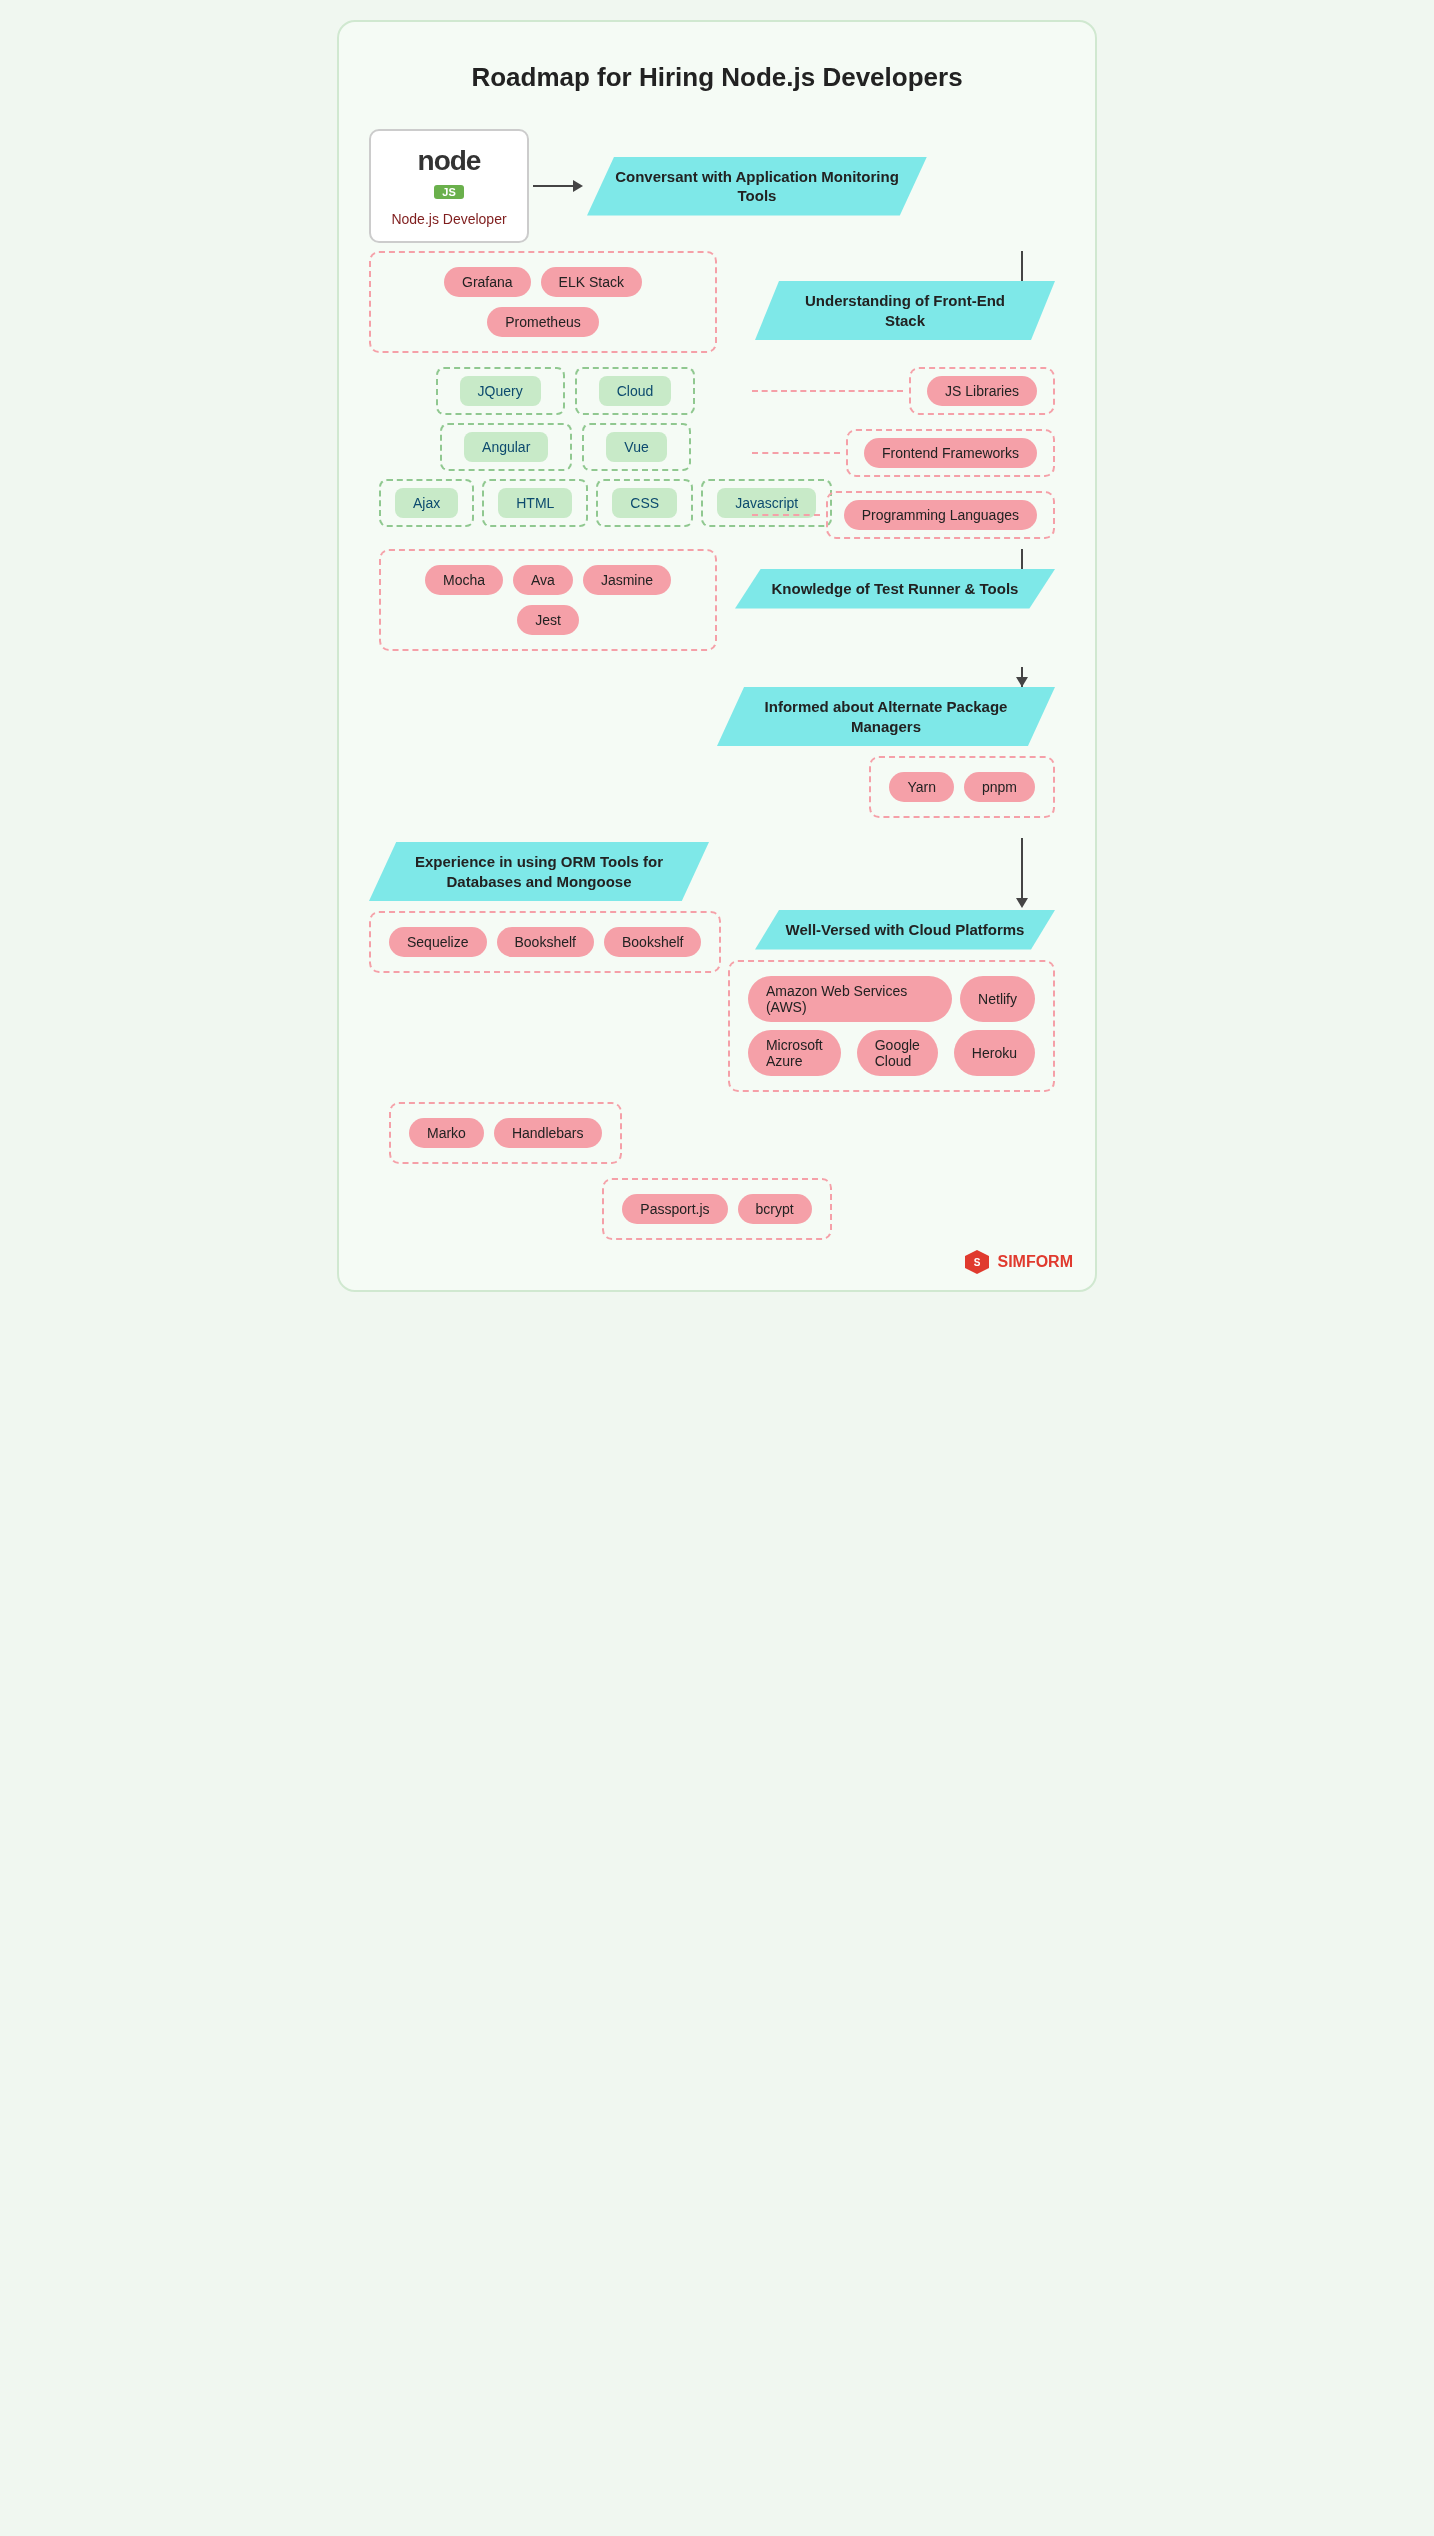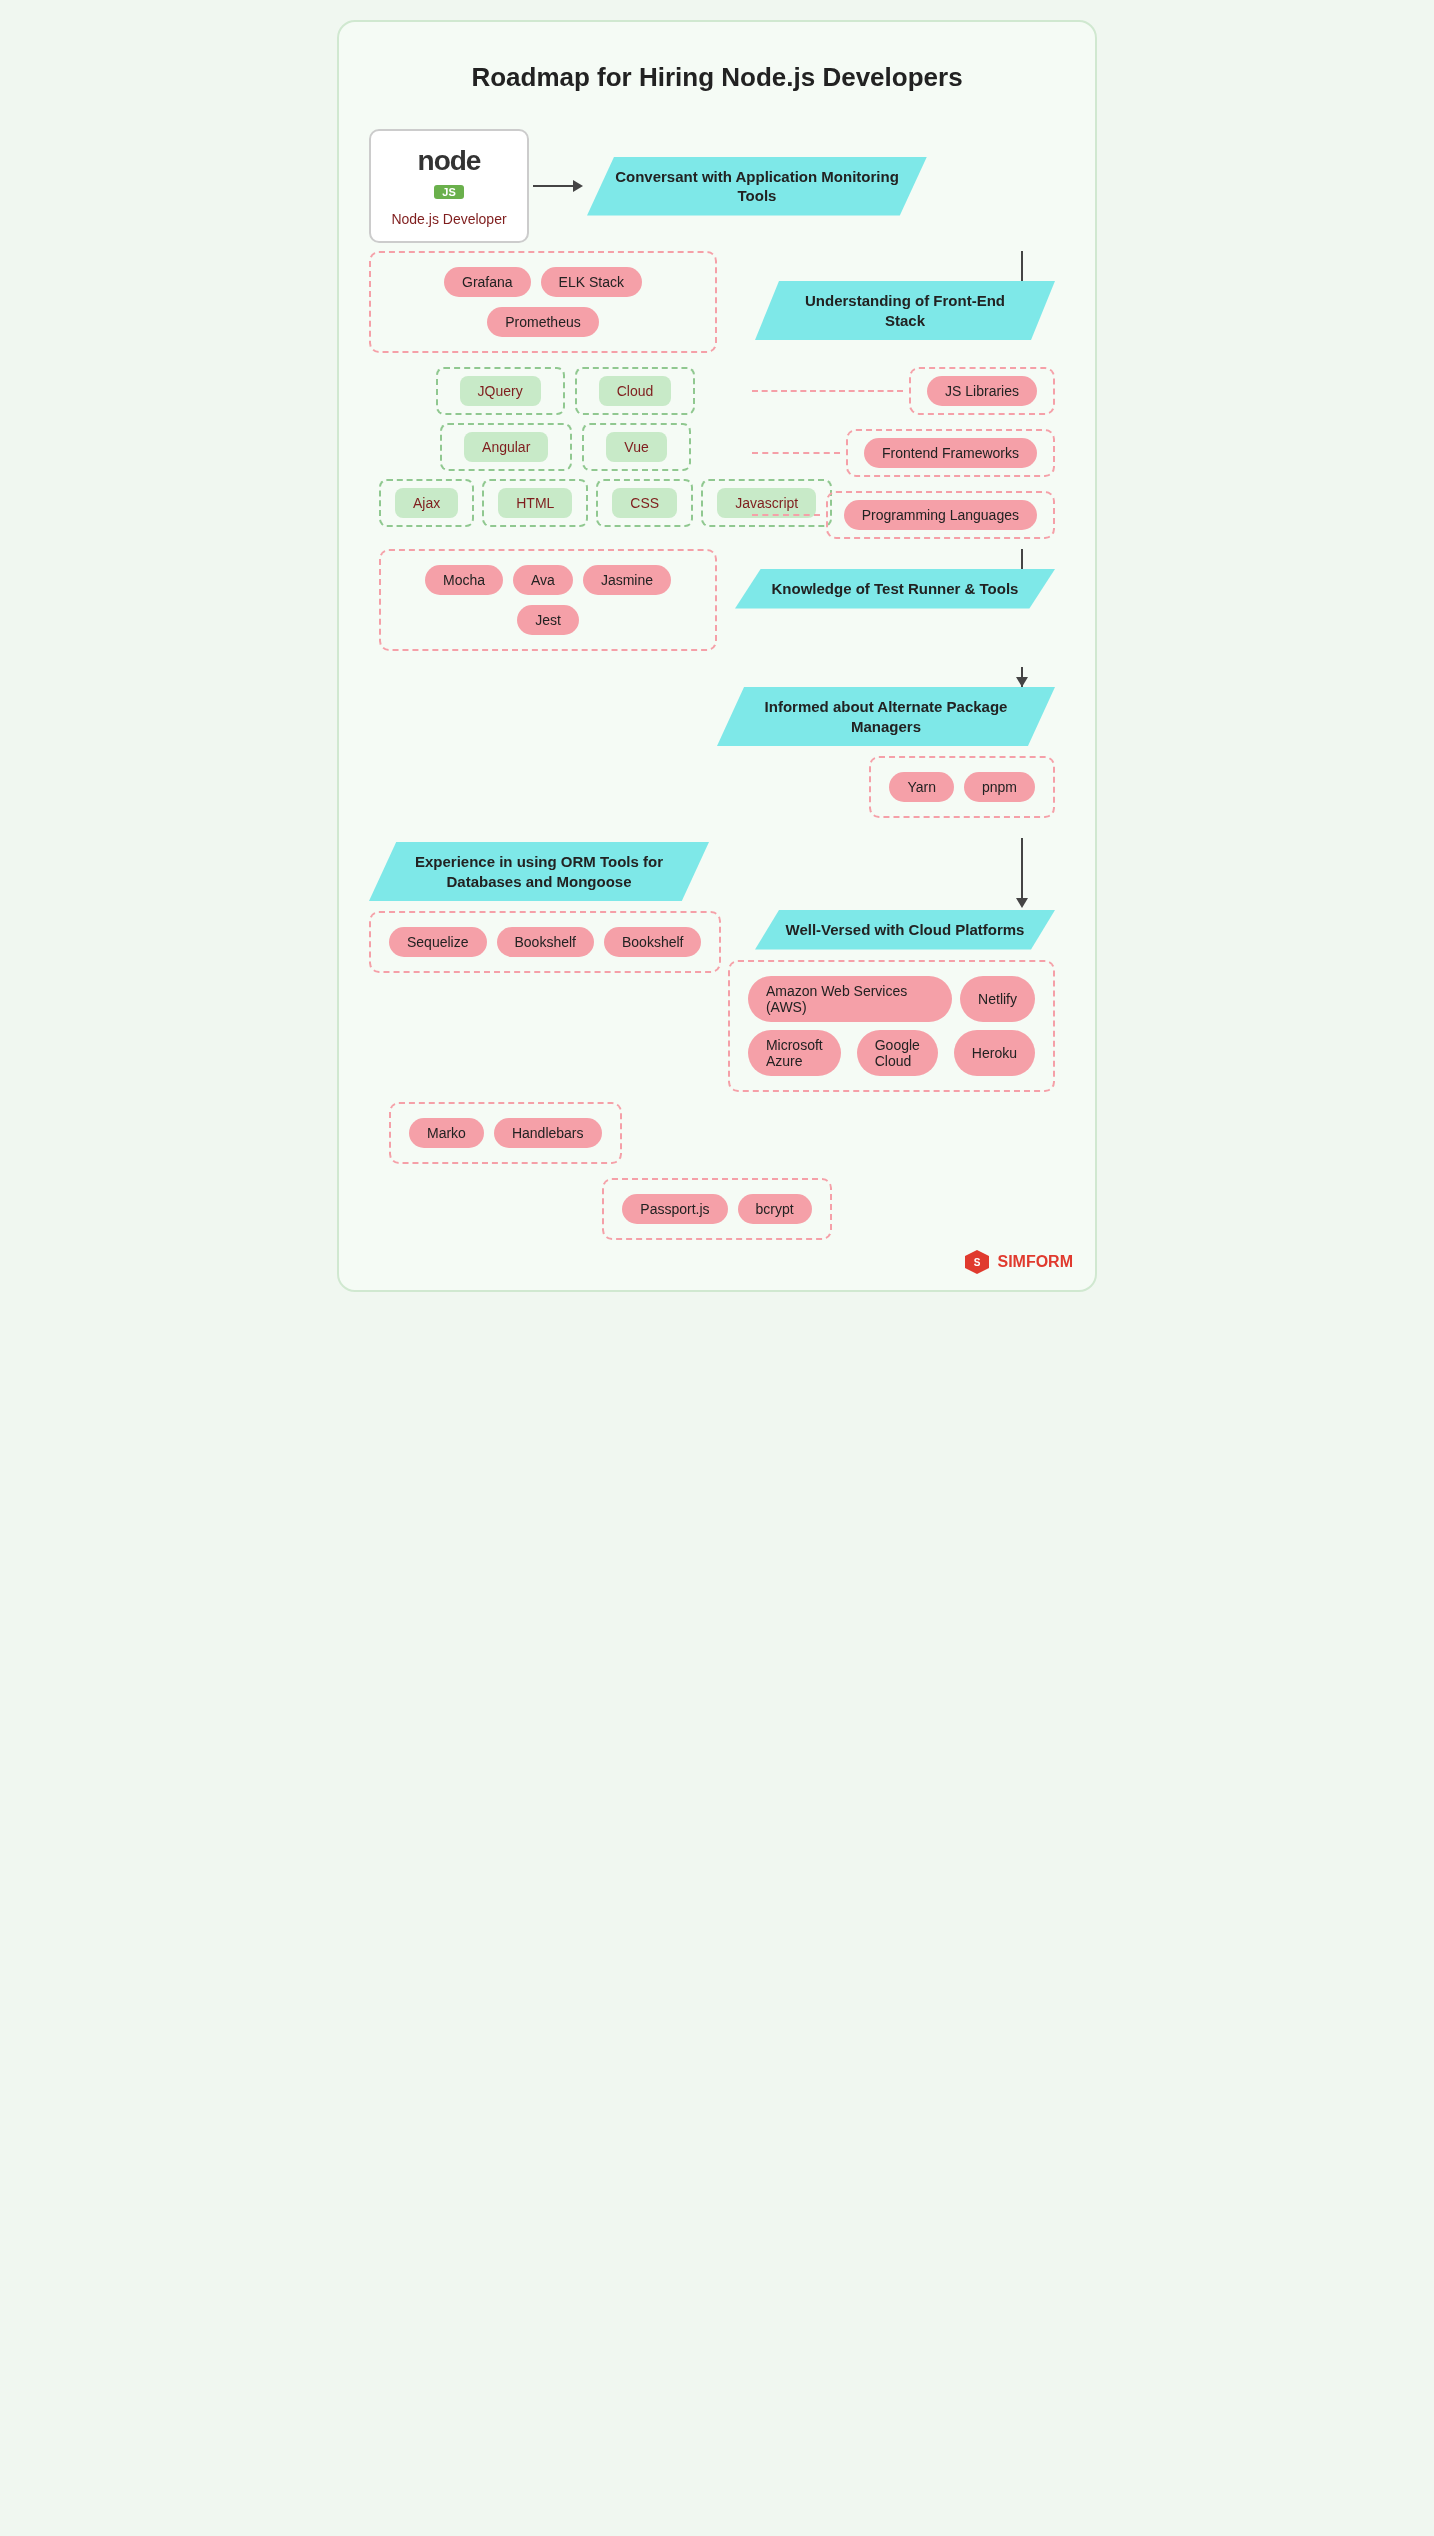--- a/index.html
+++ b/index.html
@@ -55,21 +55,21 @@
     }
     
     .pill-green {
       display: inline-flex;
       align-items: center;
       justify-content: center;
       background: #c8eac8;
       border-radius: 8px;
       padding: 7px 18px;
       font-size: 14px;
-      color: #7f1d1d;
+      color: #0c4a6e;
       font-weight: 500;
     }
     
     .dashed-box {
       border: 2px dashed #f5a0a8;
       border-radius: 10px;
       padding: 14px 18px;
       display: inline-flex;
       flex-wrap: wrap;
       gap: 10px;

